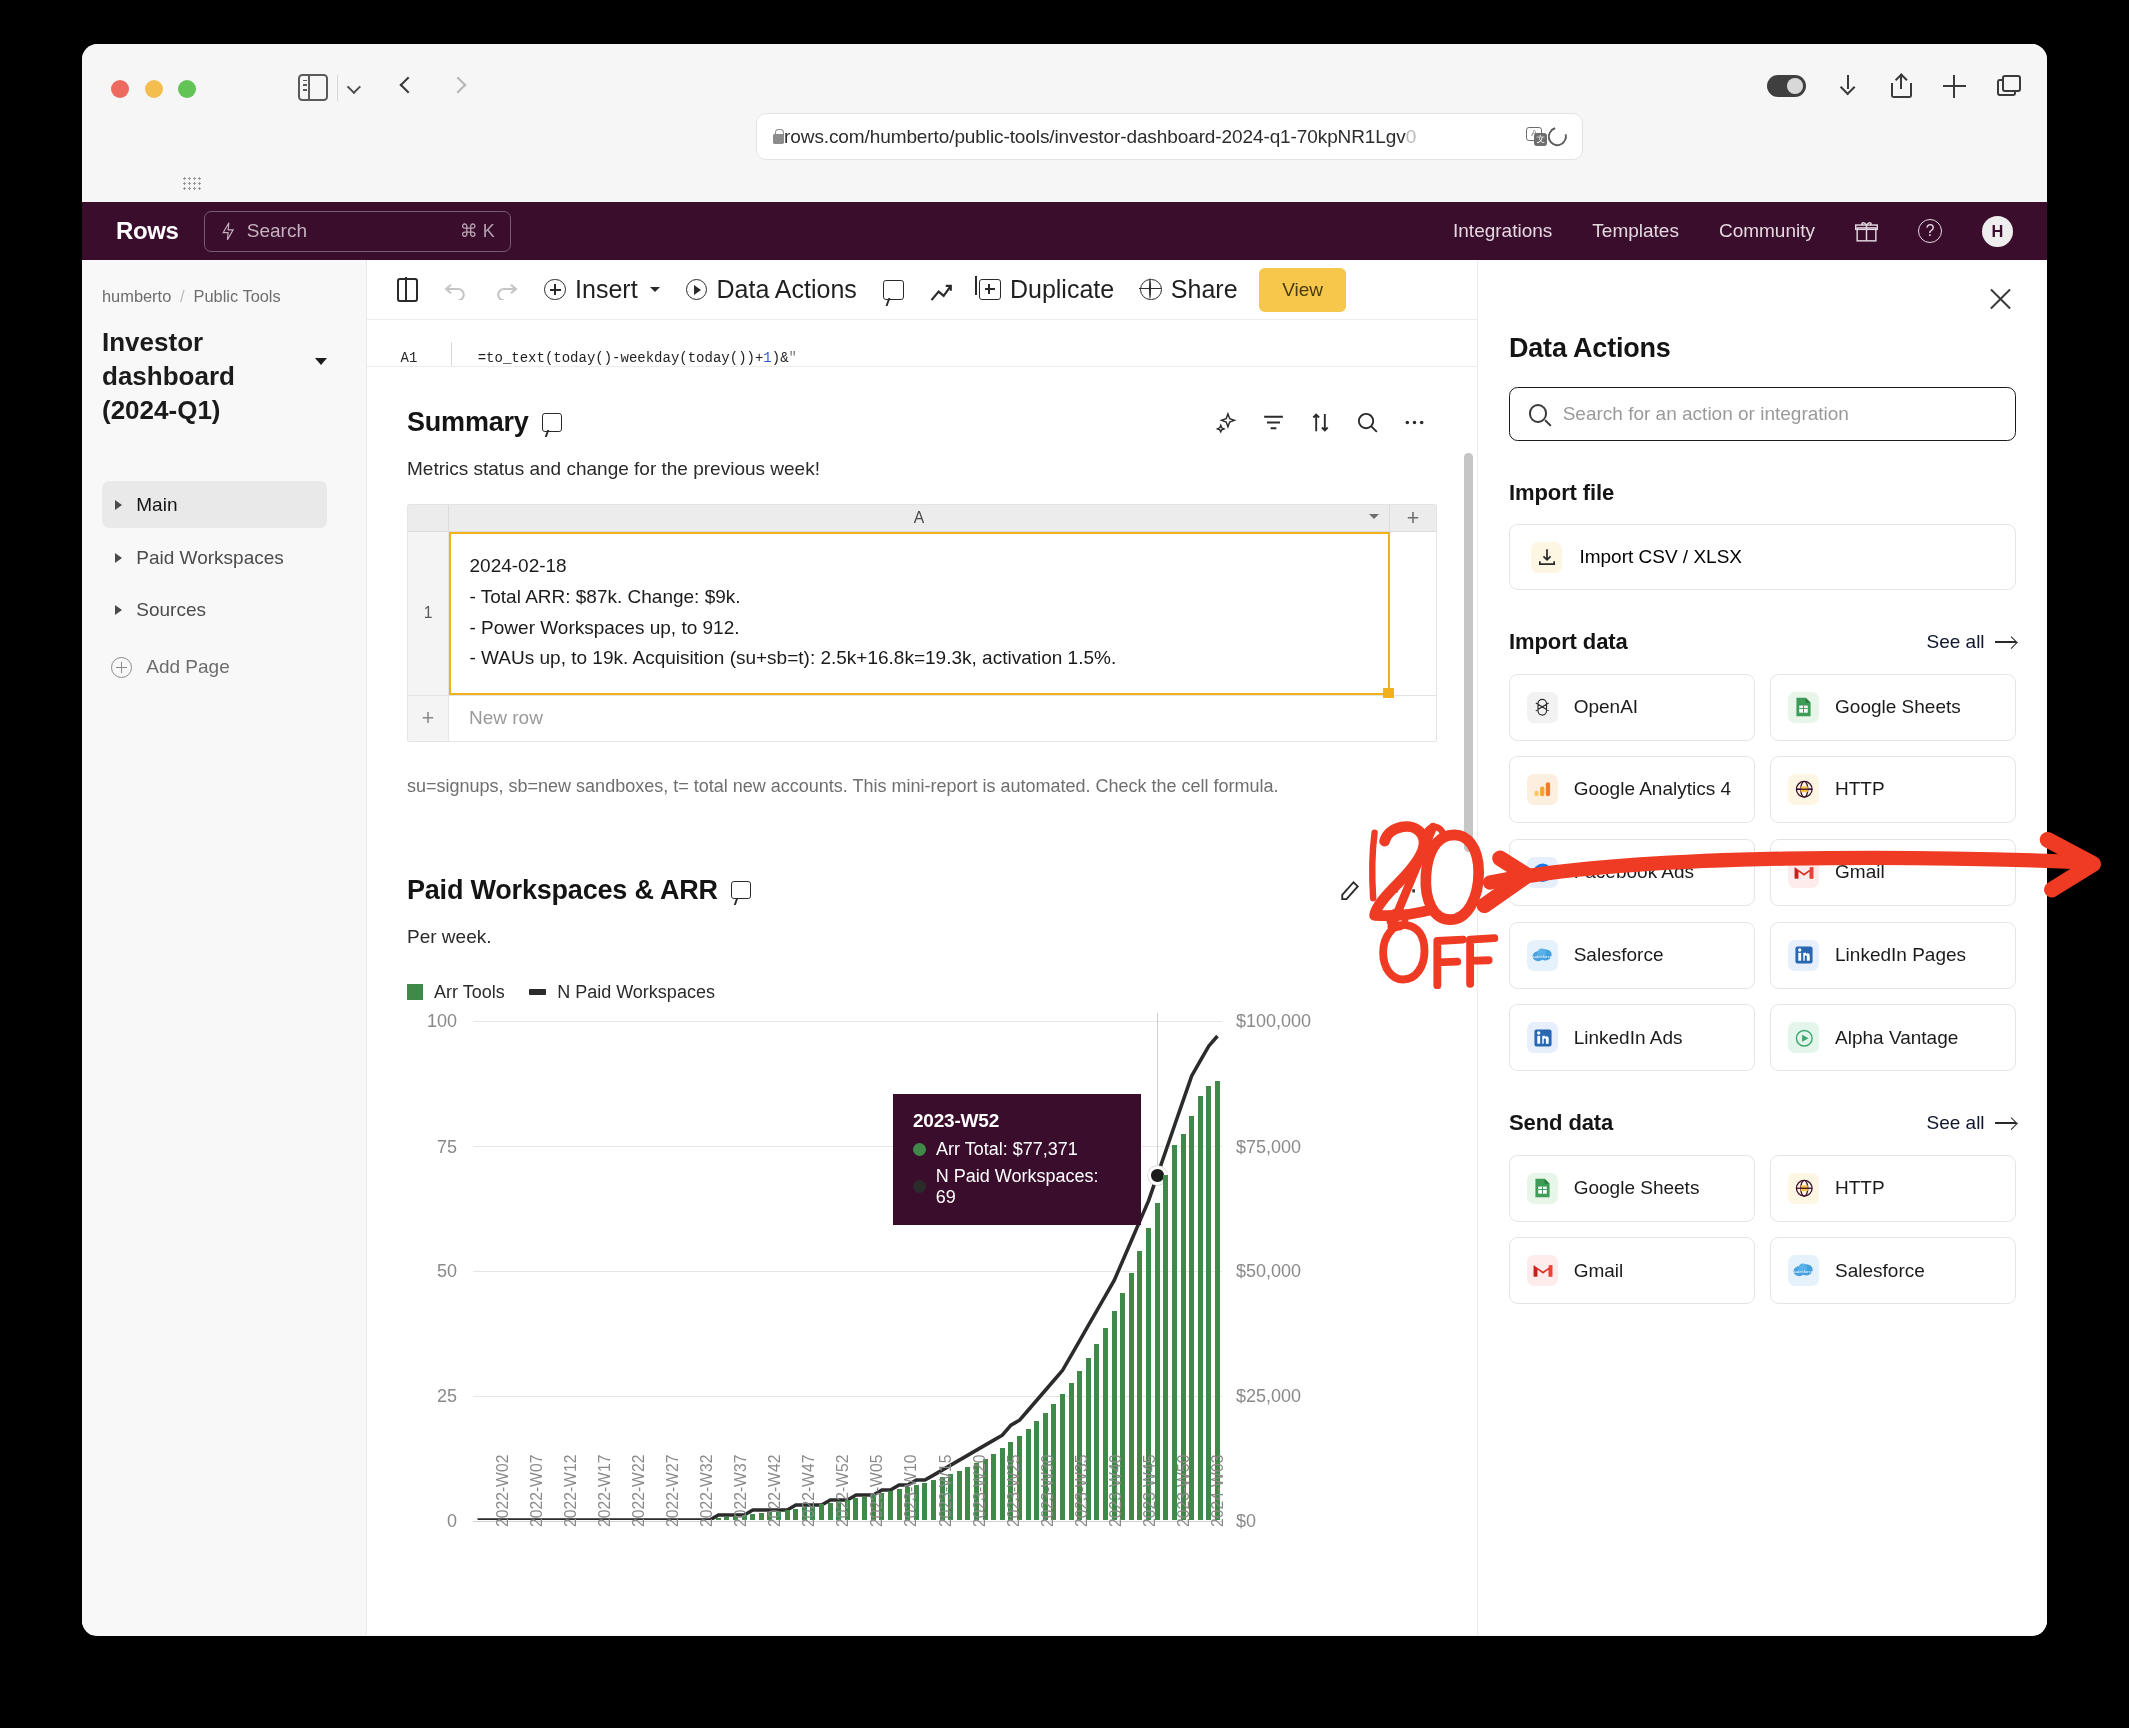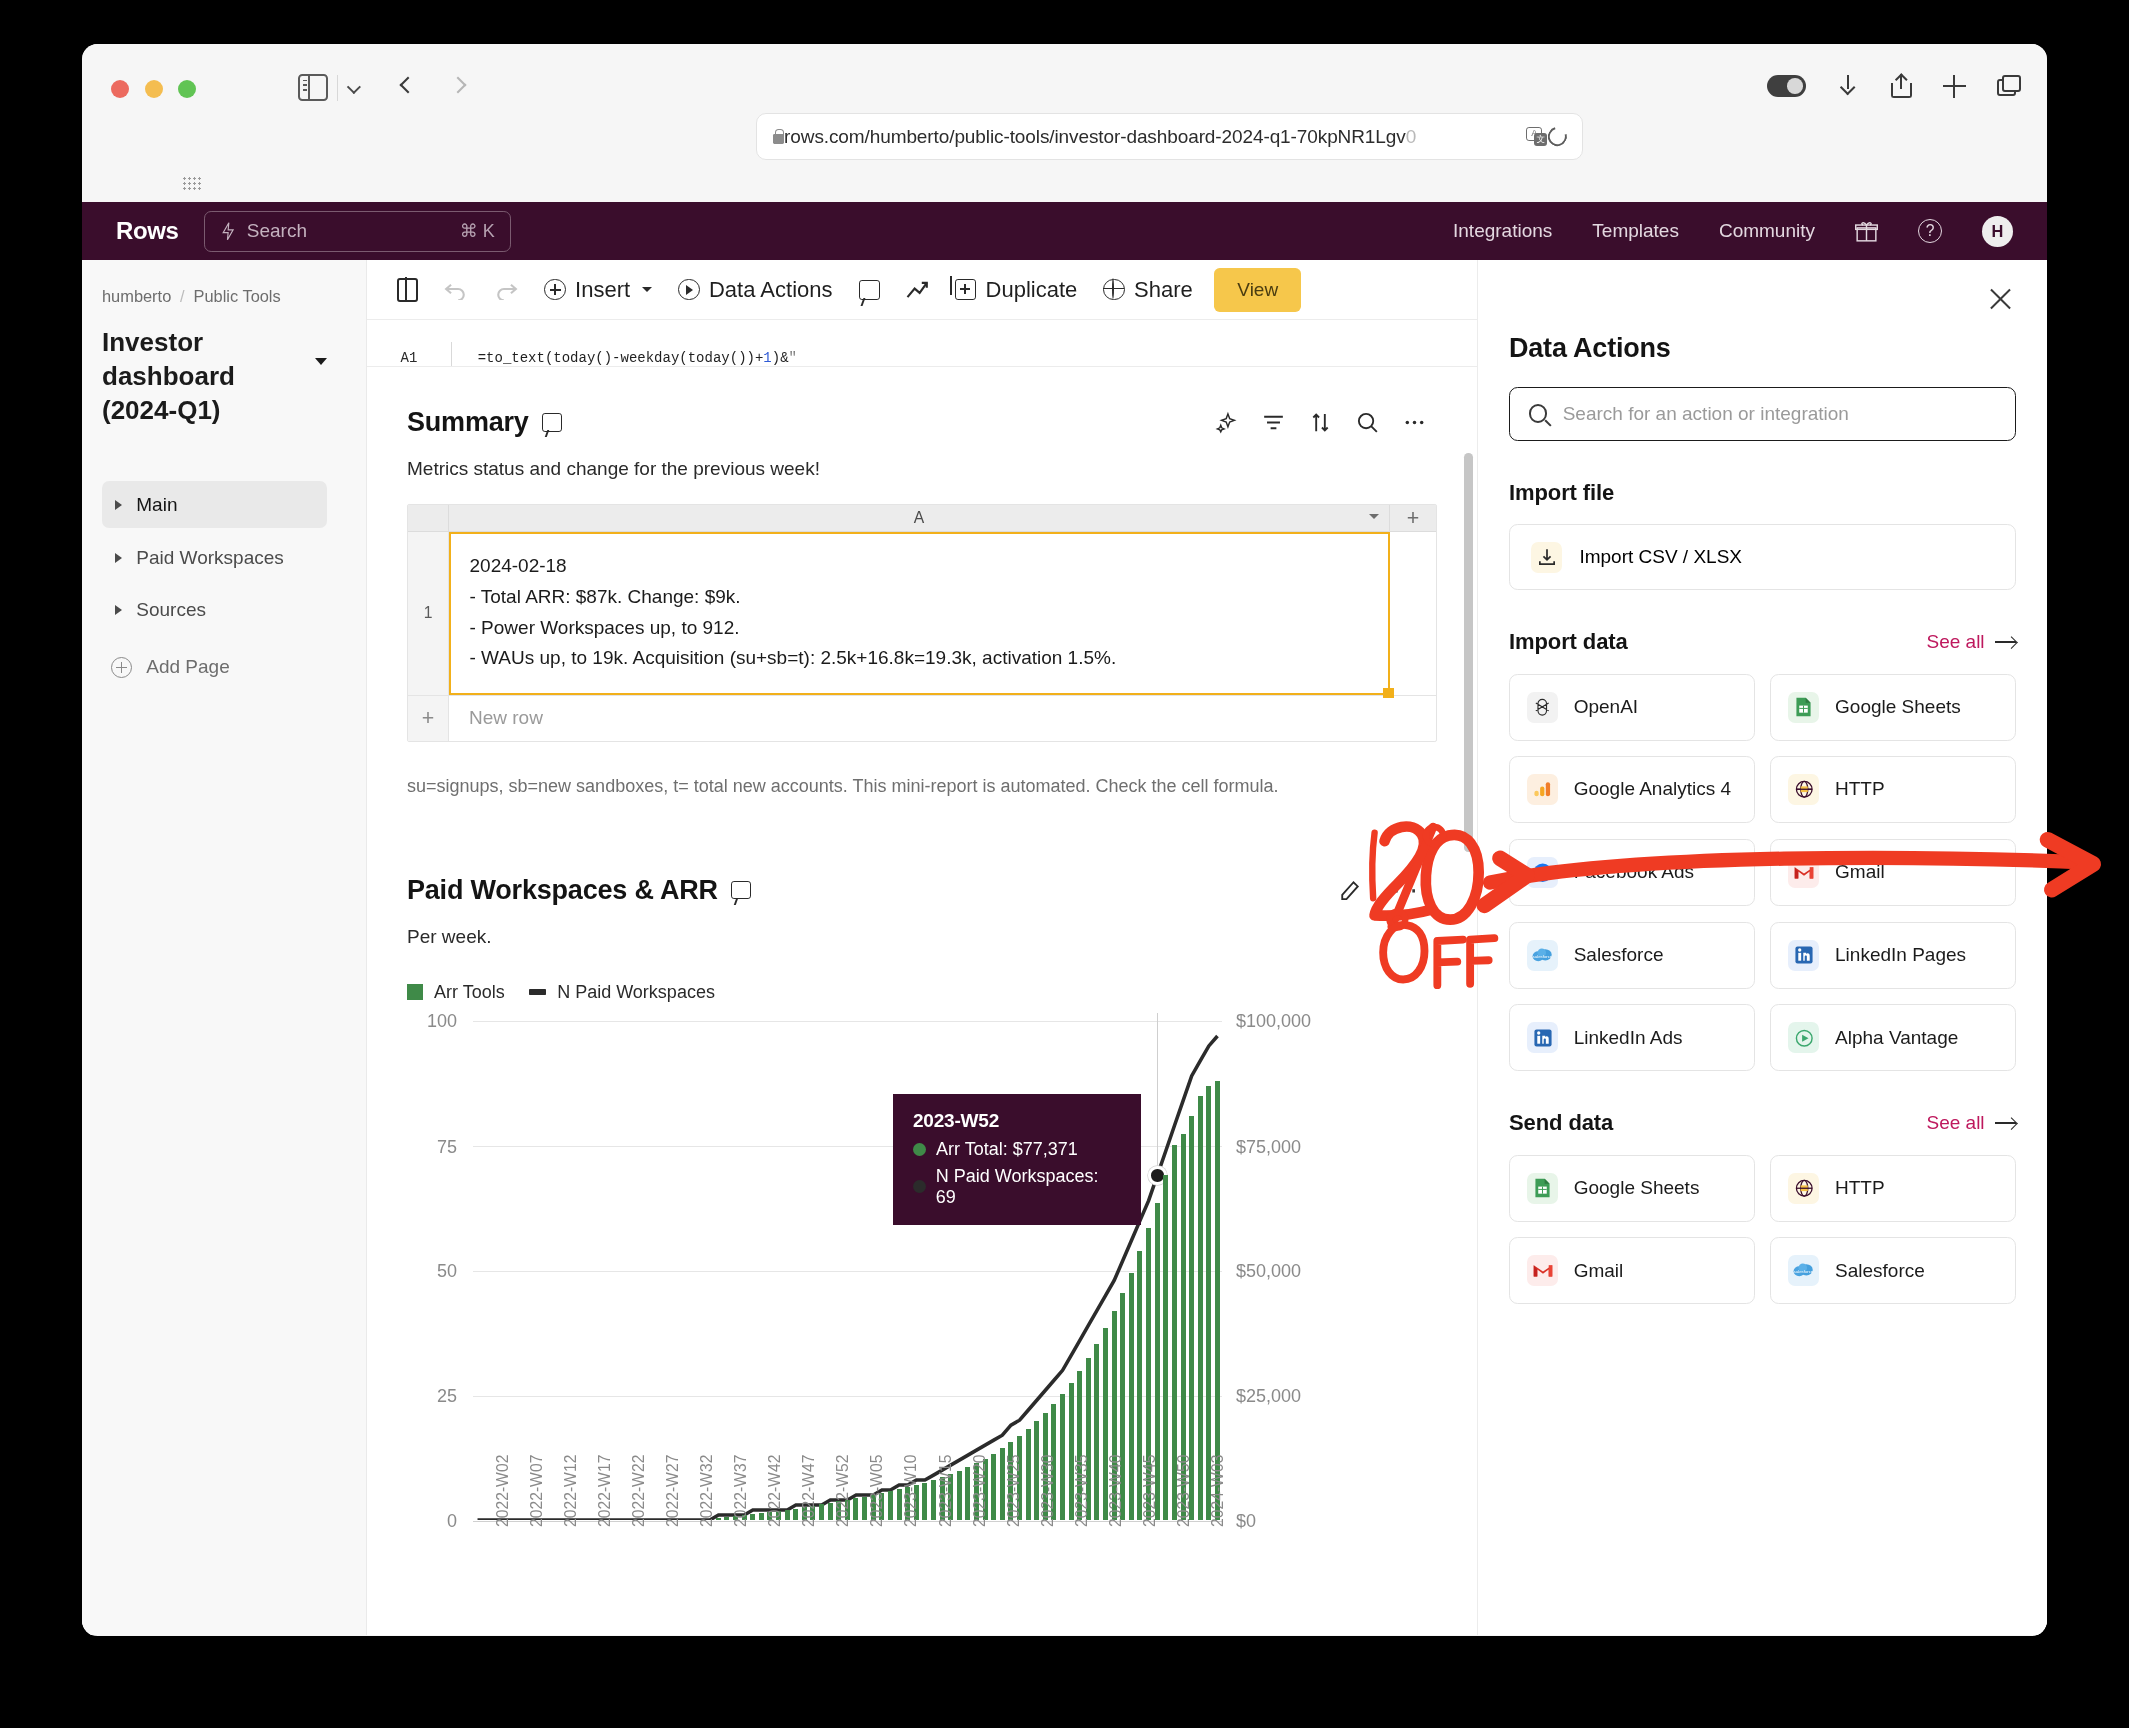--- a/index.html
+++ b/index.html
@@ -108,21 +108,21 @@
   .page-item.active{background:#e9e9e9;color:#151515;}
   .tri{width:0;height:0;border-top:5.7px solid transparent;border-bottom:5.7px solid transparent;border-left:7.8px solid #4b4b4b;}
   .addpage{display:flex;align-items:center;gap:14.3px;height:47px;padding:0 8.6px;font-size:19px;color:#6d6d6d;margin-top:10px;}
   .circ-plus{width:21.4px;height:21.4px;border:1.8px solid #8a8a8a;border-radius:50%;position:relative;}
   .circ-plus::before{content:"";position:absolute;left:4.3px;top:9px;width:11.4px;height:1.8px;background:#8a8a8a;}
   .circ-plus::after{content:"";position:absolute;left:9px;top:4.3px;width:1.8px;height:11.4px;background:#8a8a8a;}
 
   
   .center{flex:1;display:flex;flex-direction:column;min-width:0;position:relative;}
   .toolbar{height:60px;display:flex;align-items:center;gap:0;padding:0 17px;border-bottom:0.7px solid #ececec;}
-  .tb{display:flex;align-items:center;gap:9.3px;font-size:22px;color:#1f1f1f;padding:0 13px;height:43px;border-radius:5.7px;}
+  .tb{display:flex;align-items:center;gap:9.3px;font-size:25px;color:#1f1f1f;padding:0 13px;height:43px;border-radius:5.7px;}
   .tb.muted{color:#c5c5c5;}
   .panel-ic{width:21.4px;height:24px;border:2.1px solid #2a2a2a;border-radius:2.9px;position:relative;}
   .panel-ic::after{content:"";position:absolute;left:5.7px;top:-2.1px;width:2.1px;height:24px;background:#2a2a2a;}
   .undo,.redo{width:24px;height:21.4px;position:relative;}
   .undo svg,.redo svg{display:block;}
   .o-plus{width:21.4px;height:21.4px;border:1.8px solid #2a2a2a;border-radius:50%;position:relative;}
   .o-plus::before{content:"";position:absolute;left:4.3px;top:9px;width:11.4px;height:1.8px;background:#2a2a2a;}
   .o-plus::after{content:"";position:absolute;left:9px;top:4.3px;width:1.8px;height:11.4px;background:#2a2a2a;}
   .o-play{width:21.4px;height:21.4px;border:1.8px solid #2a2a2a;border-radius:50%;position:relative;}
   .o-play::after{content:"";position:absolute;left:7.1px;top:5px;width:0;height:0;border-left:7.8px solid #2a2a2a;border-top:5px solid transparent;border-bottom:5px solid transparent;}
@@ -212,21 +212,21 @@
   .close-x{position:absolute;right:33px;top:26px;width:27px;height:27px;}
   .close-x::before,.close-x::after{content:"";position:absolute;left:0;top:12px;width:27px;height:2.1px;background:#3a3a3a;}
   .close-x::before{transform:rotate(45deg);} .close-x::after{transform:rotate(-45deg);}
   .rsb-title{font-size:27px;font-weight:700;color:#141414;margin-top:44px;letter-spacing:-0.2px;}
   .rsb-search{margin-top:23px;height:54px;border:1.8px solid #1b1b1b;border-radius:8.6px;display:flex;align-items:center;gap:15.7px;padding:0 18.5px;}
   .mag{width:18.5px;height:18.5px;border:2.1px solid #3a3a3a;border-radius:50%;position:relative;flex:0 0 auto;}
   .mag::after{content:"";position:absolute;right:-6.4px;bottom:-3.6px;width:7.8px;height:2.1px;background:#3a3a3a;transform:rotate(45deg);}
   .rsb-search .ph{font-size:19px;color:#9a9a9a;}
   .grp-head{display:flex;align-items:center;margin-top:39px;}
   .grp-title{font-size:22px;font-weight:700;color:#141414;letter-spacing:-0.1px;}
-  .seeall{margin-left:auto;display:flex;align-items:center;gap:10px;font-size:19px;color:#be185d;}
+  .seeall{margin-left:auto;display:flex;align-items:center;gap:10px;font-size:19px;color:#0f172a;}
   .arrow-r{width:21.4px;height:13px;position:relative;}
   .arrow-r::before{content:"";position:absolute;left:0;top:5.7px;width:21.4px;height:1.8px;background:#2a2a2a;}
   .arrow-r::after{content:"";position:absolute;right:0.7px;top:2.1px;width:7.8px;height:7.8px;border-right:1.8px solid #2a2a2a;border-top:1.8px solid #2a2a2a;transform:rotate(45deg);}
   .card-wide{margin-top:18.5px;height:66px;border:0.7px solid #e4e4e4;border-radius:8.6px;display:flex;align-items:center;gap:17px;padding:0 21.4px;}
   .grid2{display:grid;grid-template-columns:1fr 1fr;gap:15.7px;margin-top:18.5px;}
   .card{height:67px;border:0.7px solid #e4e4e4;border-radius:8.6px;display:flex;align-items:center;gap:15.7px;padding:0 17px;}
   .card .nm{font-size:19px;color:#1b1b1b;line-height:1.18;}
   .ib{width:31px;height:31px;border-radius:7.1px;display:flex;align-items:center;justify-content:center;flex:0 0 auto;}
 
   

